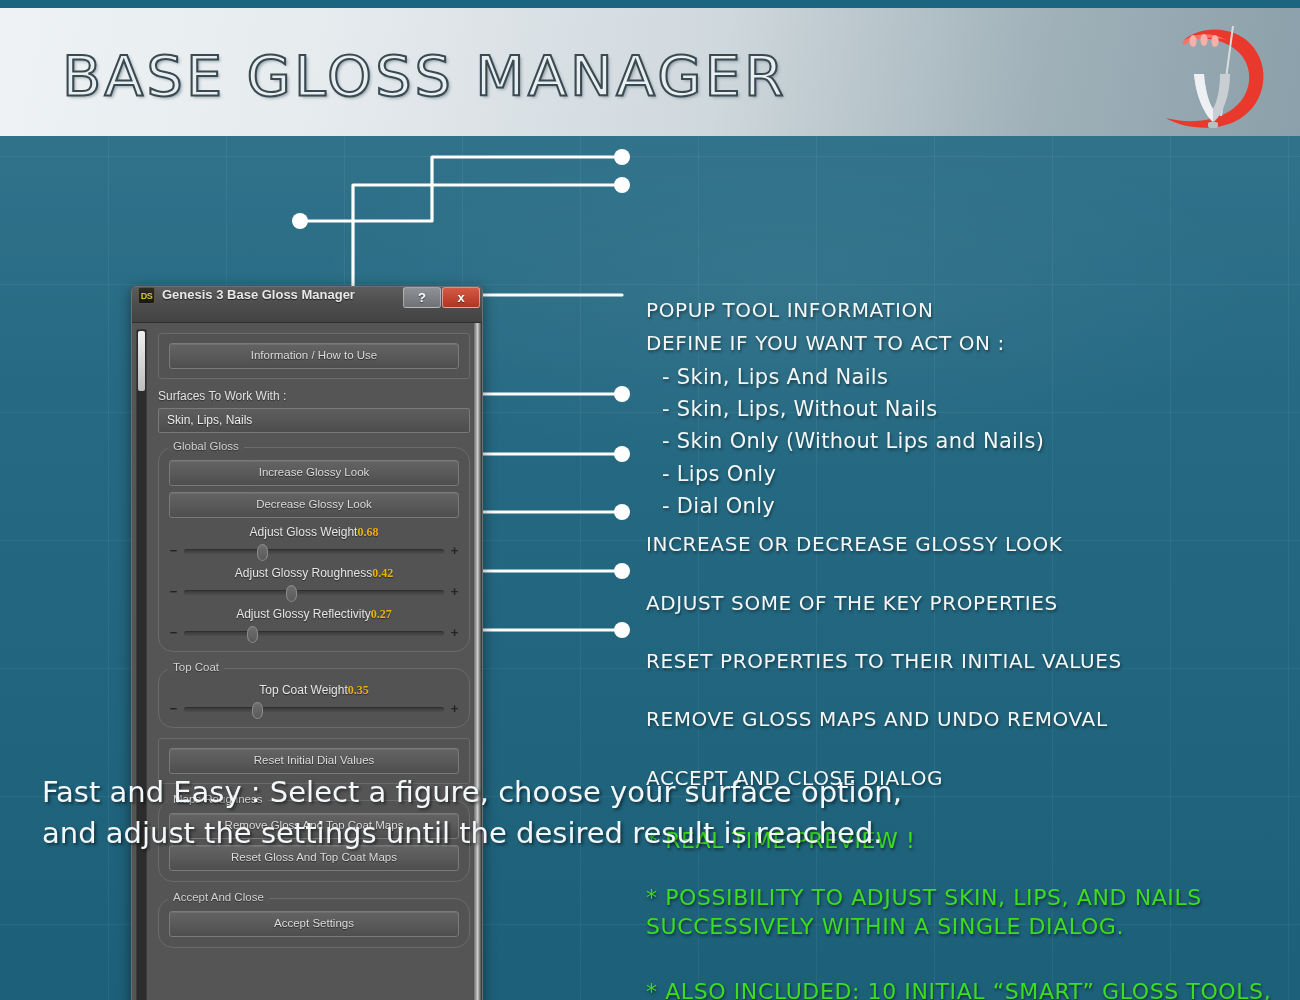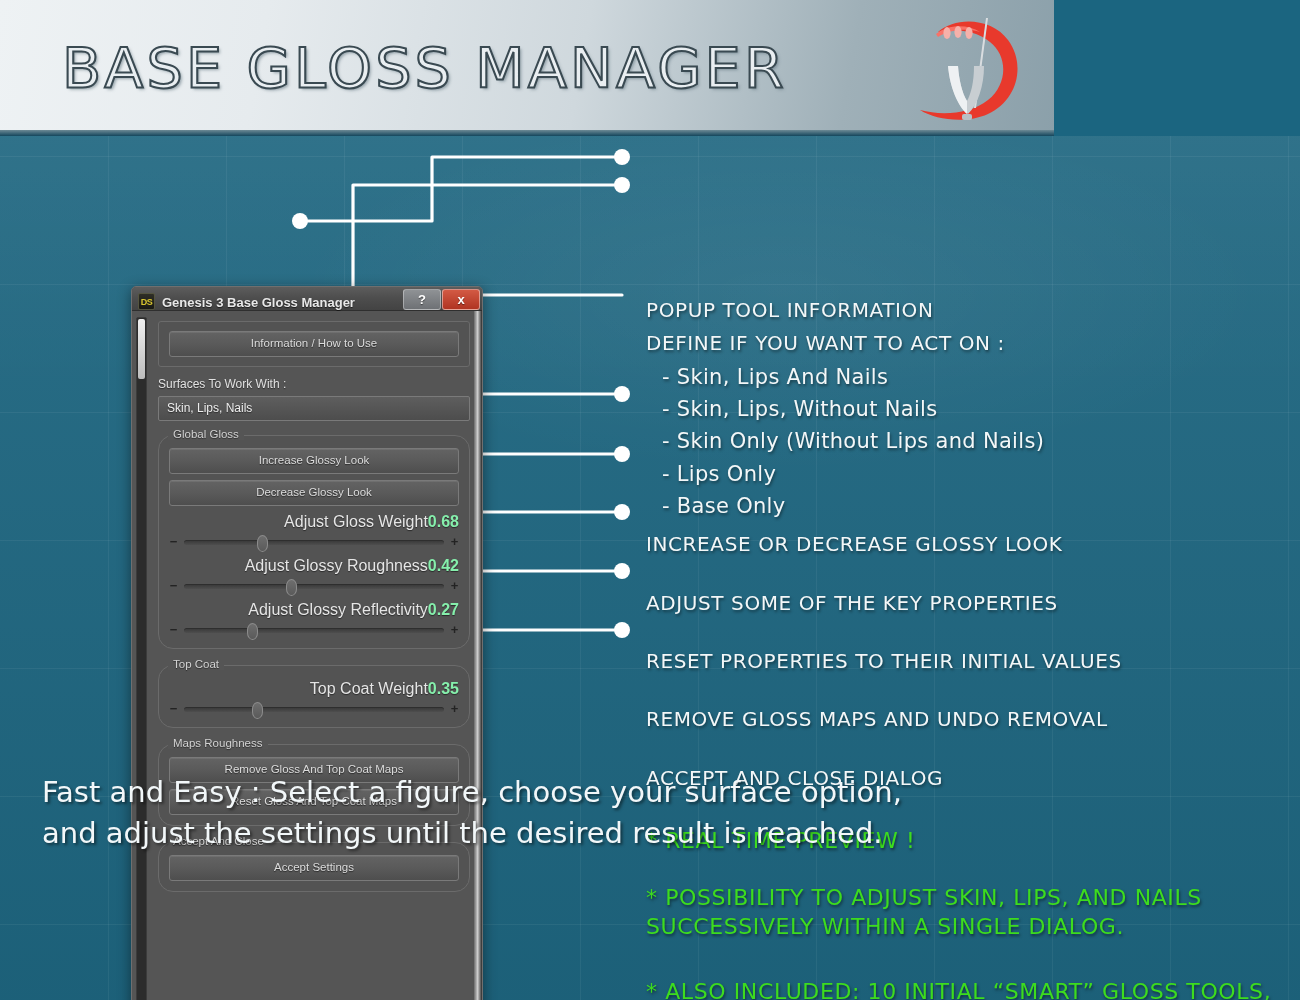--- a/index.html
+++ b/index.html
@@ -15,22 +15,22 @@
   #page {
     position: relative;
     width: 1300px;
     height: 1000px;
     overflow: hidden;
   }
 
   
   #header {
     position: absolute;
-    left: 0; top: 0;
-    width: 1054px; height: 136px;
+    left: 0; top: 8px;
+    width: 1300px; height: 136px;
     background: linear-gradient(100deg,#eef2f4 0%, #e6ebee 25%, #cfd8dd 55%, #9fb0b8 80%, #8ba0aa 100%);
     overflow: hidden;
   }
   #header-underline {
     position: absolute;
     left: 0; top: 130px;
     width: 1300px; height: 6px;
     background: linear-gradient(180deg,#6d8a95,#14465c);
   }
   #app-title {
@@ -82,25 +82,25 @@
     left: 131px; top: 150px;
     width: 352px; height: 770px;
     background: #4a4a4a;
     border: 1px solid #6f6f6f;
     border-radius: 5px 5px 2px 2px;
     box-shadow: 0 3px 14px rgba(0,0,0,.45);
     overflow: hidden;
   }
   #titlebar {
     position: relative;
-    height: 24px;
+    height: 36px;
     background: linear-gradient(180deg,#5d5d5d 0%, #4e4e4e 45%, #434343 100%);
     border-bottom: 1px solid #2f2f2f;
     display: flex;
-    align-items: flex-end;
+    align-items: flex-start;
     padding: 0 2px 0 6px;
   }
   #ds-icon {
     width: 17px; height: 17px;
     background: linear-gradient(180deg,#2e2e26,#191915);
     border: 1px solid #55553f;
     border-radius: 2px;
     color: #d8c52e;
     font-size: 9px;
     font-weight: bold;
@@ -224,27 +224,27 @@
     border: 1px solid #7a7a7a;
     border-radius: 2px;
     text-shadow: 0 1px 1px rgba(0,0,0,.5);
     cursor: pointer;
     white-space: nowrap;
     overflow: hidden;
   }
 
   .slider-row { margin-top: 7px; }
   .slider-head {
-    display: flex; justify-content: flex-end; align-items: baseline;
-    font-size: 16px;
+    display: flex; justify-content: center; align-items: baseline;
+    font-size: 12px;
     color: #e6e6e6;
     text-shadow: 0 1px 1px rgba(0,0,0,.5);
     margin-bottom: 3px;
   }
-  .slider-val { font-weight: bold; color: #86efac; }
+  .slider-val { font-weight: bold; color: #eab308; font-family: Liberation Serif, serif; }
   .slider-bar {
     display: flex; align-items: center; gap: 6px;
     height: 16px;
   }
   .sl-sign { font-size: 13px; font-weight: bold; color: #232323; width: 9px; text-align: center; line-height: 10px; }
   .slider-track {
     position: relative;
     flex: 1 1 auto;
     height: 5px;
     background: linear-gradient(180deg,#3b3b3b,#4e4e4e);
@@ -438,20 +438,23 @@
             <div class="slider-bar">
               <span class="sl-sign">−</span>
               <div class="slider-track">
                 <div class="slider-knob" style="left:28%"></div>
               </div>
               <span class="sl-sign">+</span>
             </div>
           </div>
         </div>
 
+        <div class="panel">
+          <div class="btn">Reset Initial Dial Values</div>
+        </div>
 
         <div class="group" style="margin-top:16px;">
           <div class="group-title">Maps Roughness</div>
           <div class="btn">Remove Gloss And Top Coat Maps</div>
           <div class="btn">Reset Gloss And Top Coat Maps</div>
         </div>
 
         <div class="group" style="margin-top:16px;">
           <div class="group-title">Accept And Close</div>
           <div class="btn">Accept Settings</div>
@@ -460,21 +463,21 @@
       </div>
     </div>
 
     <div id="anno-layer">
         <div class="anno" style="left: 646px; top: 162px;">POPUP TOOL INFORMATION</div>
         <div class="anno" style="left: 646px; top: 195px;">DEFINE IF YOU WANT TO ACT ON :</div>
         <div class="anno sub" style="left: 662px; top: 229px;">- Skin, Lips And Nails</div>
         <div class="anno sub" style="left: 662px; top: 261px;">- Skin, Lips, Without Nails</div>
         <div class="anno sub" style="left: 662px; top: 293px;">- Skin Only (Without Lips and Nails)</div>
         <div class="anno sub" style="left: 662px; top: 326px;">- Lips Only</div>
-        <div class="anno sub" style="left: 662px; top: 358px;">- Base Only</div>
+        <div class="anno sub" style="left: 662px; top: 358px;">- Dial Only</div>
         <div class="anno" style="left: 646px; top: 396px;">INCREASE OR DECREASE GLOSSY LOOK</div>
         <div class="anno" style="left: 646px; top: 455px;">ADJUST SOME OF THE KEY PROPERTIES</div>
         <div class="anno" style="left: 646px; top: 513px;">RESET PROPERTIES TO THEIR INITIAL VALUES</div>
         <div class="anno" style="left: 646px; top: 571px;">REMOVE GLOSS MAPS AND UNDO REMOVAL</div>
         <div class="anno" style="left: 646px; top: 630px;">ACCEPT AND CLOSE DIALOG</div>
       </div>
     <div id="green-layer">
         <div class="green" style="left: 646px; top: 692px;">* REAL TIME PREVIEW !</div>
         <div class="green" style="left: 646px; top: 749px;">* POSSIBILITY TO ADJUST SKIN, LIPS, AND NAILS</div>
         <div class="green" style="left: 646px; top: 778px;">SUCCESSIVELY WITHIN A SINGLE DIALOG.</div>

